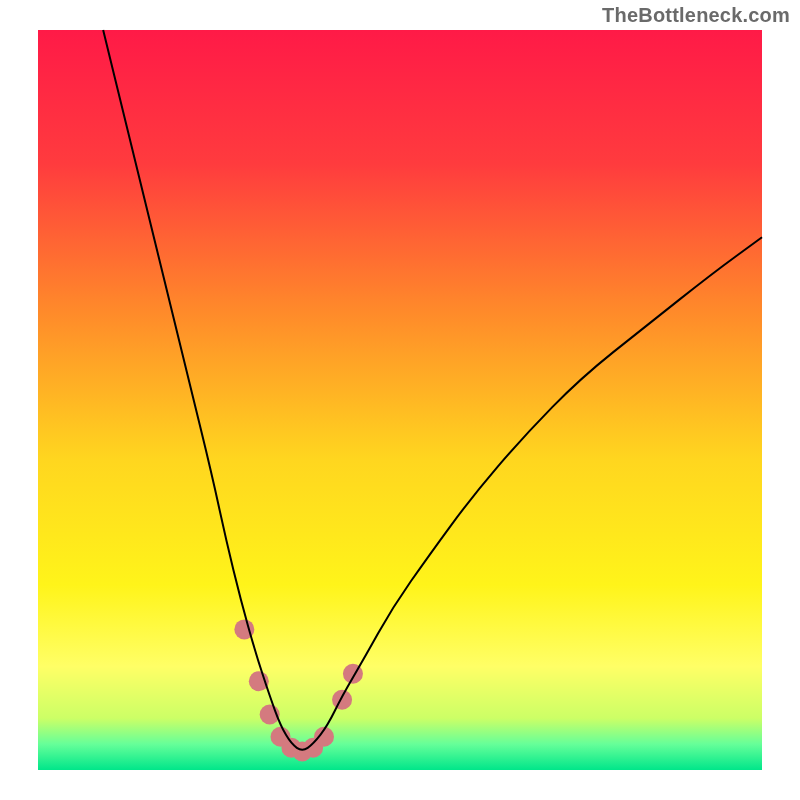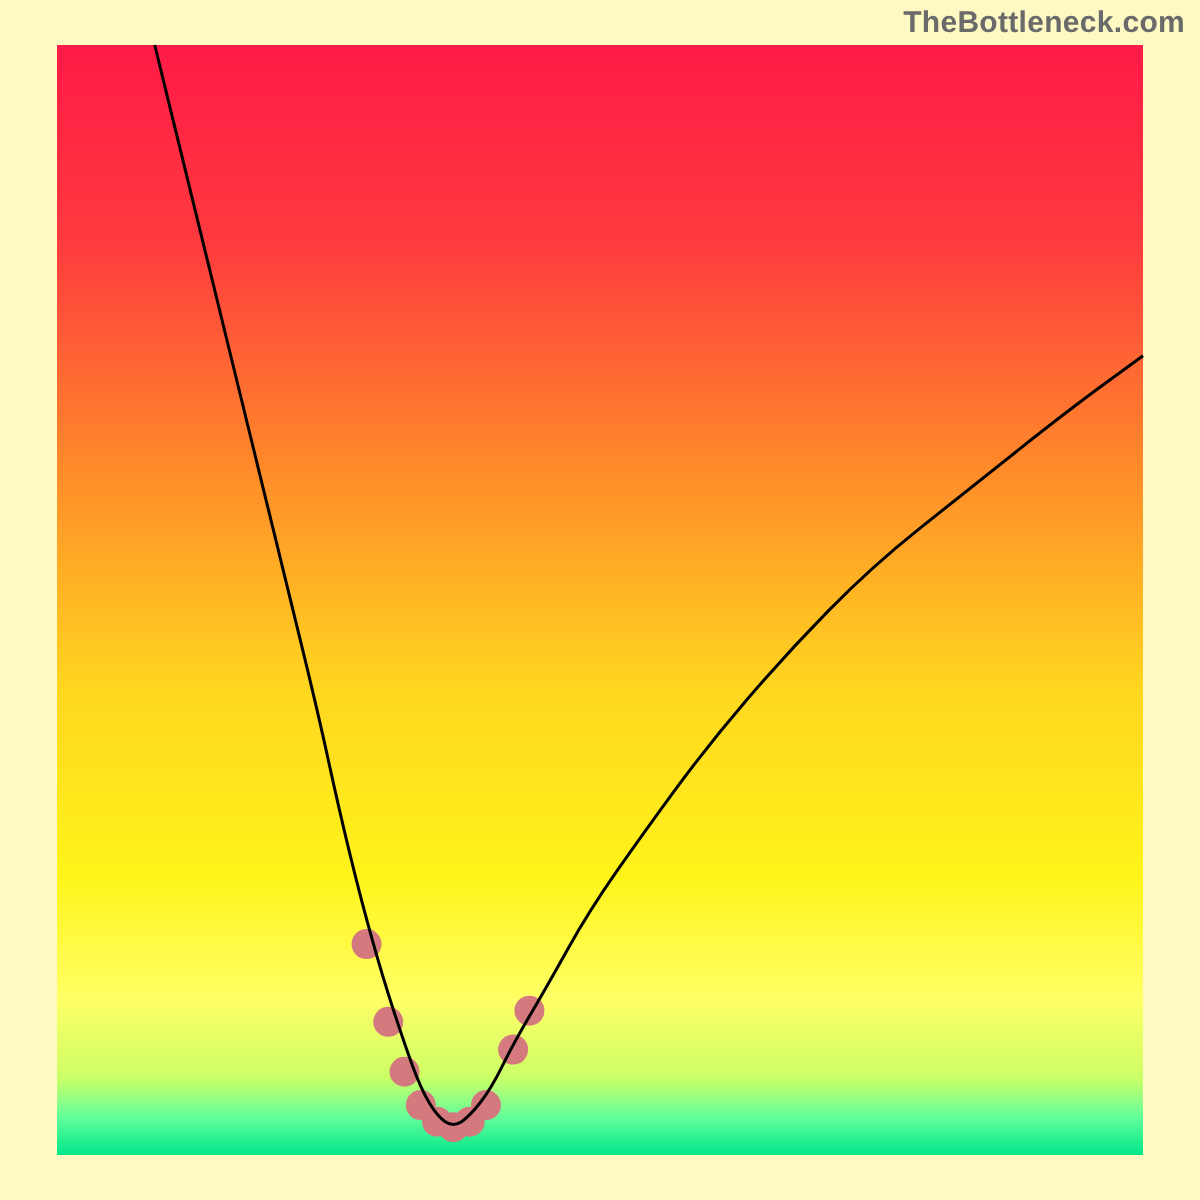--- a/index.html
+++ b/index.html
@@ -8,21 +8,21 @@
     width: 800px;
     height: 800px;
     background: #000;
     overflow: hidden;
     font-family: Arial, Helvetica, sans-serif;
   }
   .stage {
     position: relative;
     width: 800px;
     height: 800px;
-    background: #fef9c3;
+    background: #ffffff;
     text-decoration: underline;
   }
   .watermark {
     position: absolute;
     top: 4px;
     right: 10px;
     color: #6a6a6a;
     font-size: 20px;
     font-weight: 600;
     letter-spacing: 0.2px;

